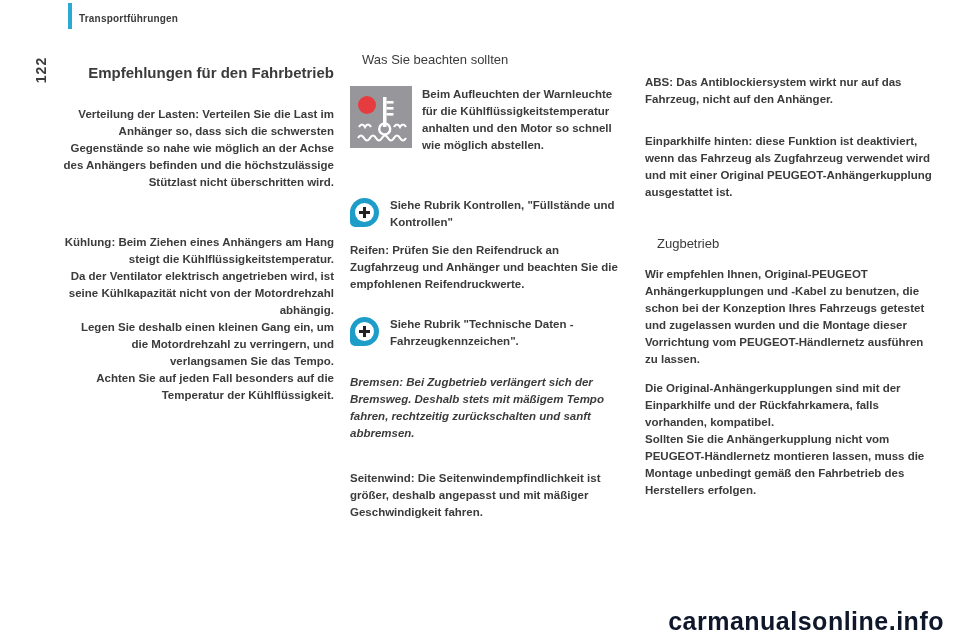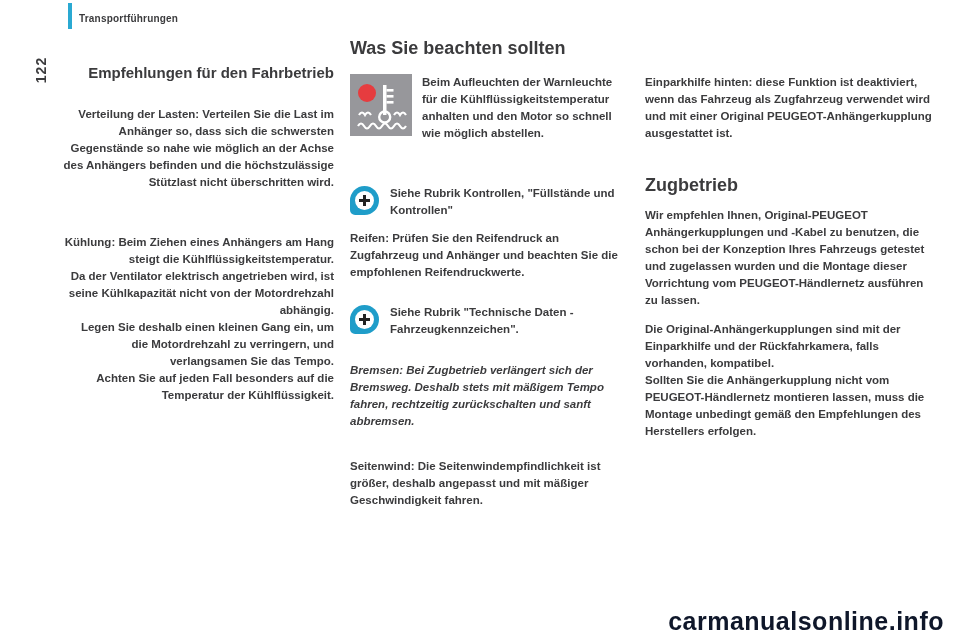--- a/index.html
+++ b/index.html
@@ -22,21 +22,21 @@
     font-size:14px;font-weight:700;letter-spacing:1px;text-align:center;
   }
 
   
   .col{position:absolute;font-size:11.5px;line-height:17px;font-weight:700;}
   .col-left{left:62px;top:64px;width:272px;text-align:right;}
   .col-mid{left:350px;top:40px;width:276px;}
   .col-right{left:645px;top:74px;width:291px;}
 
   .h-big{font-size:15px;font-weight:700;margin:0 0 24px 0;line-height:18px;}
-  .h-sub{font-size:18px;font-weight:700;margin:0;line-height:16px;}
+  .h-sub{font-size:13px;font-weight:400;margin:12px;line-height:16px;}
   .para{margin:0;}
 
   
   .icon-row{display:flex;align-items:flex-start;}
   .icon-row .txt{flex:1;}
 
   .warn-icon{width:62px;height:62px;background:#97979b;flex:0 0 62px;margin-right:10px;}
   .ref-icon{
     width:29px;height:29px;flex:0 0 29px;margin-right:11px;margin-top:1px;
     background:#1f9dc9;border-radius:50% 50% 50% 5px;
@@ -115,22 +115,23 @@
           <div class="disc"></div>
         </div>
       <div class="txt" style="width:228px;flex:0 0 228px;">Siehe Rubrik "Technische Daten - Fahrzeugkennzeichen".</div>
     </div>
 
     <p class="para mb-gap-md">Bremsen: Bei Zugbetrieb verlängert sich der Bremsweg. Deshalb stets mit mäßigem Tempo fahren, rechtzeitig zurückschalten und sanft abbremsen.</p>
     <p class="para">Seitenwind: Die Seitenwindempfindlichkeit ist größer, deshalb angepasst und mit mäßiger Geschwindigkeit fahren.</p>
   </div>
 
   <div class="col col-right">
+    <p class="para" style="margin-bottom:25px;">ABS: Das Antiblockiersystem wirkt nur auf das Fahrzeug, nicht auf den Anhänger.</p>
     <p class="para" style="margin-bottom:35px;">Einparkhilfe hinten: diese Funktion ist deaktiviert, wenn das Fahrzeug als Zugfahrzeug verwendet wird und mit einer Original PEUGEOT-Anhängerkupplung ausgestattet ist.</p>
     <h2 class="h-sub" style="margin-bottom:14px;">Zugbetrieb</h2>
     <p class="para" style="margin-bottom:12px;">Wir empfehlen Ihnen, Original-PEUGEOT Anhängerkupplungen und -Kabel zu benutzen, die schon bei der Konzeption Ihres Fahrzeugs getestet und zugelassen wurden und die Montage dieser Vorrichtung vom PEUGEOT-Händlernetz ausführen zu lassen.</p>
     <p class="para">Die Original-Anhängerkupplungen sind mit der Einparkhilfe und der Rückfahrkamera, falls vorhanden, kompatibel.</p>
-    <p class="para">Sollten Sie die Anhängerkupplung nicht vom PEUGEOT-Händlernetz montieren lassen, muss die Montage unbedingt gemäß den Empfehlungen des Herstellers erfolgen.</p>
+    <p class="para">Sollten Sie die Anhängerkupplung nicht vom PEUGEOT-Händlernetz montieren lassen, muss die Montage unbedingt gemäß den Fahrbetrieb des Herstellers erfolgen.</p>
   </div>
 
   <div class="watermark">carmanualsonline.info</div>
 
 </div>
 
 </body></html>

